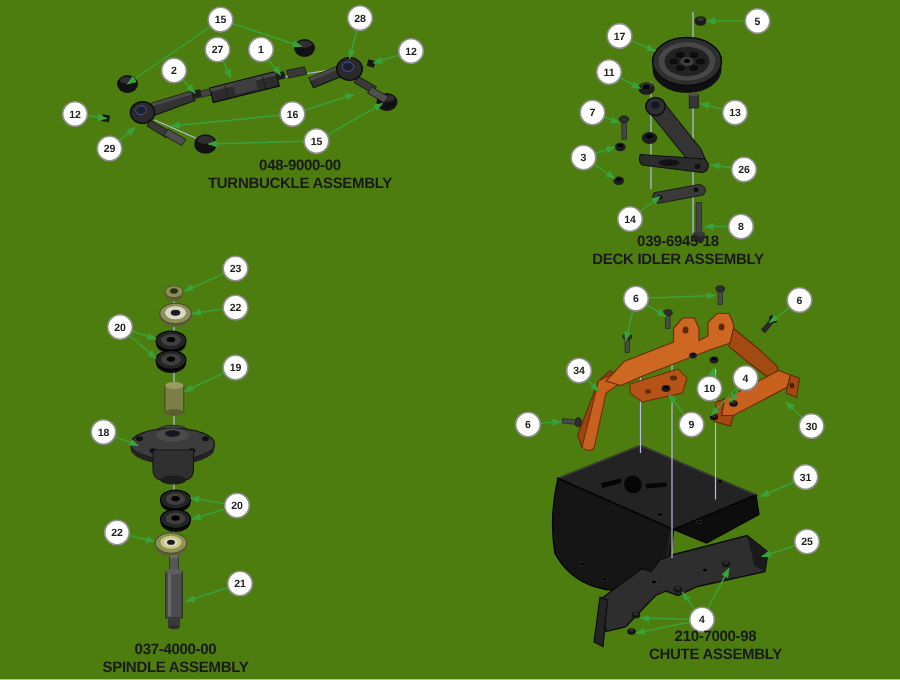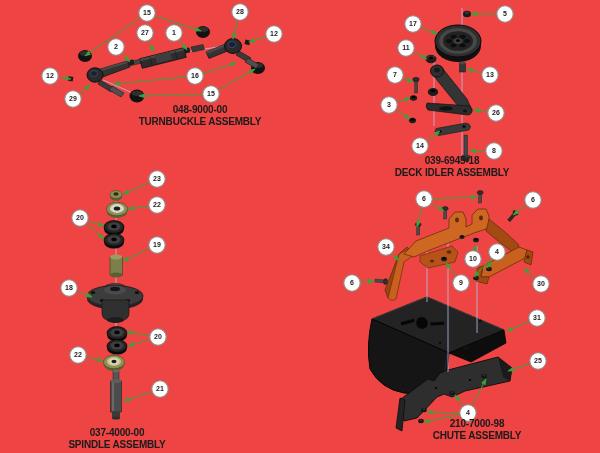--- a/index.html
+++ b/index.html
@@ -1,16 +1,16 @@
 <!DOCTYPE html>
 <html><head>
 <meta charset="utf-8">
 <style>
   html,body{margin:0;padding:0;background:#ffffff;}
-  .page{position:relative;width:600px;height:453px;background:#ef4444;overflow:hidden;text-align:center;}
+  .page{position:relative;width:600px;height:453px;background:#4d7c0f;overflow:hidden;text-align:center;}
   svg{display:block;}
   text{font-family:"Liberation Sans",sans-serif;}
   .asm-label{font-size:10px;font-weight:bold;letter-spacing:-0.2px;fill:#1a1a1a;text-anchor:middle;}
   .callout-num{font-size:7px;font-weight:bold;fill:#222;text-anchor:middle;}
   .blu{stroke:#b9bce8;stroke-width:0.8;fill:none;}
 </style>
 </head>
 <body>
 
 <div class="page">

